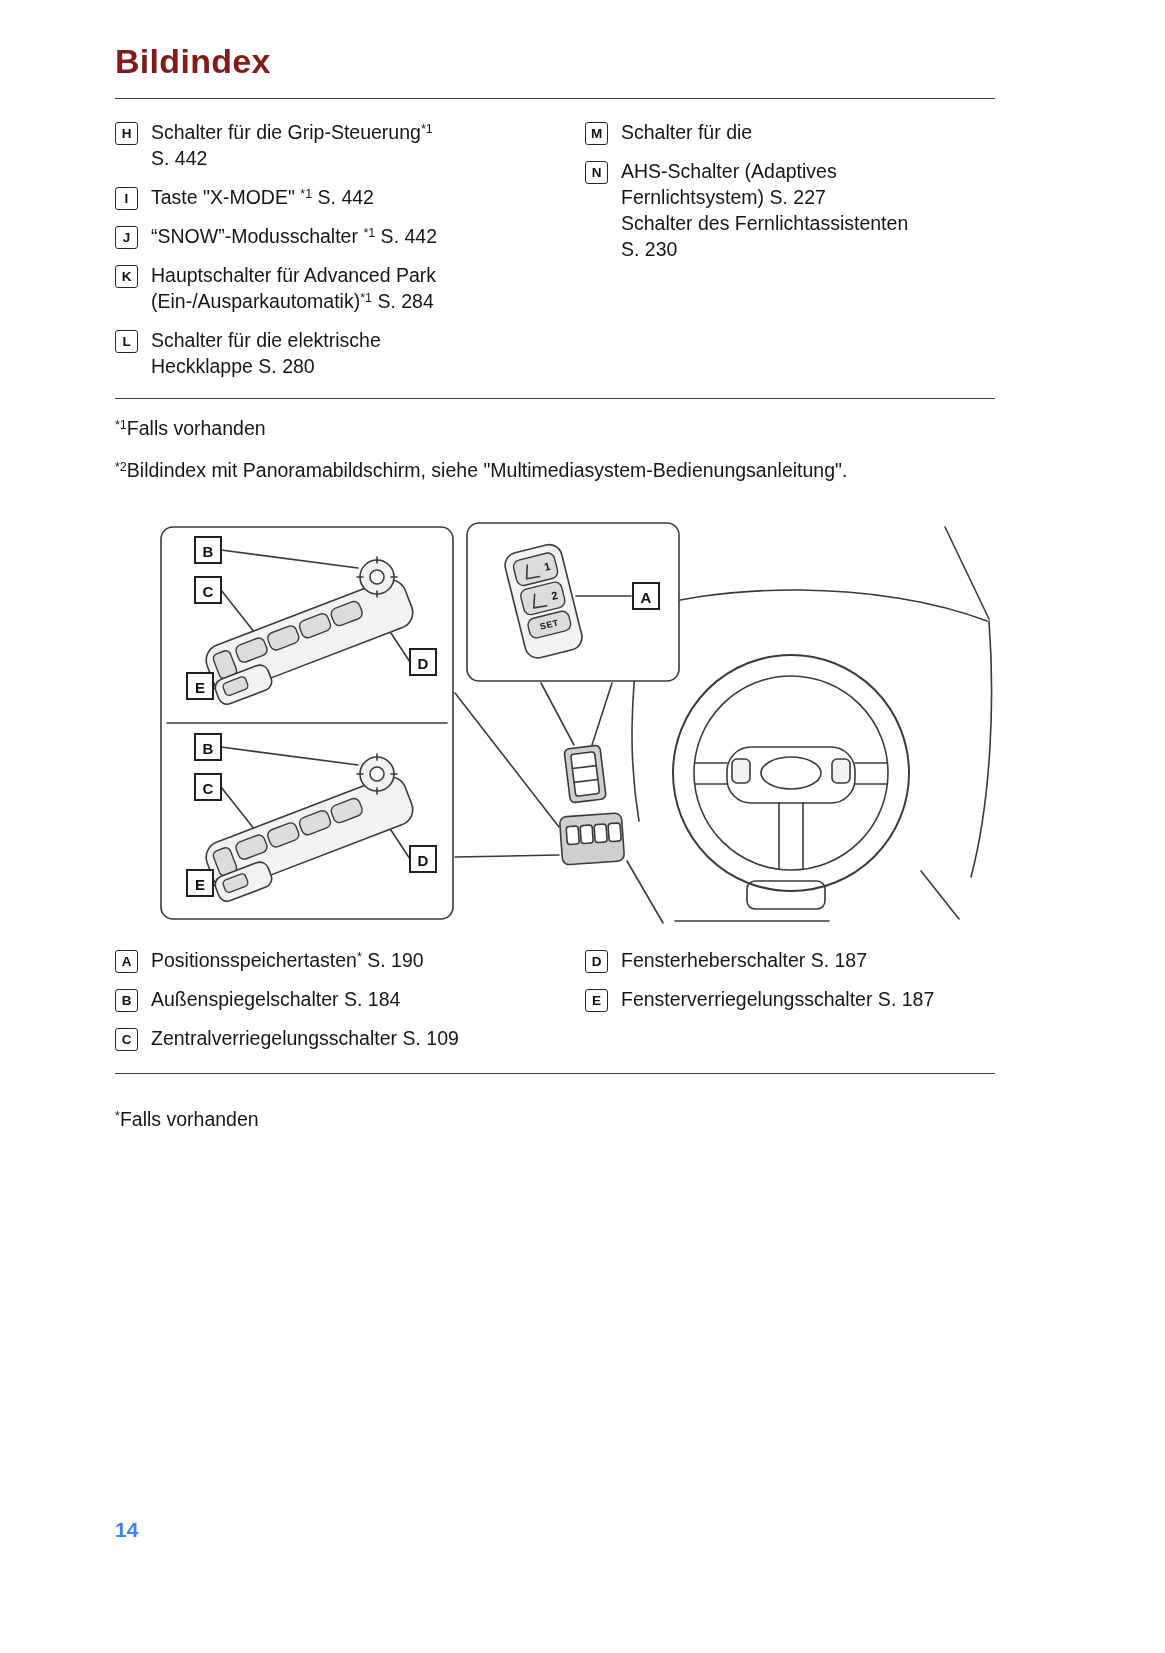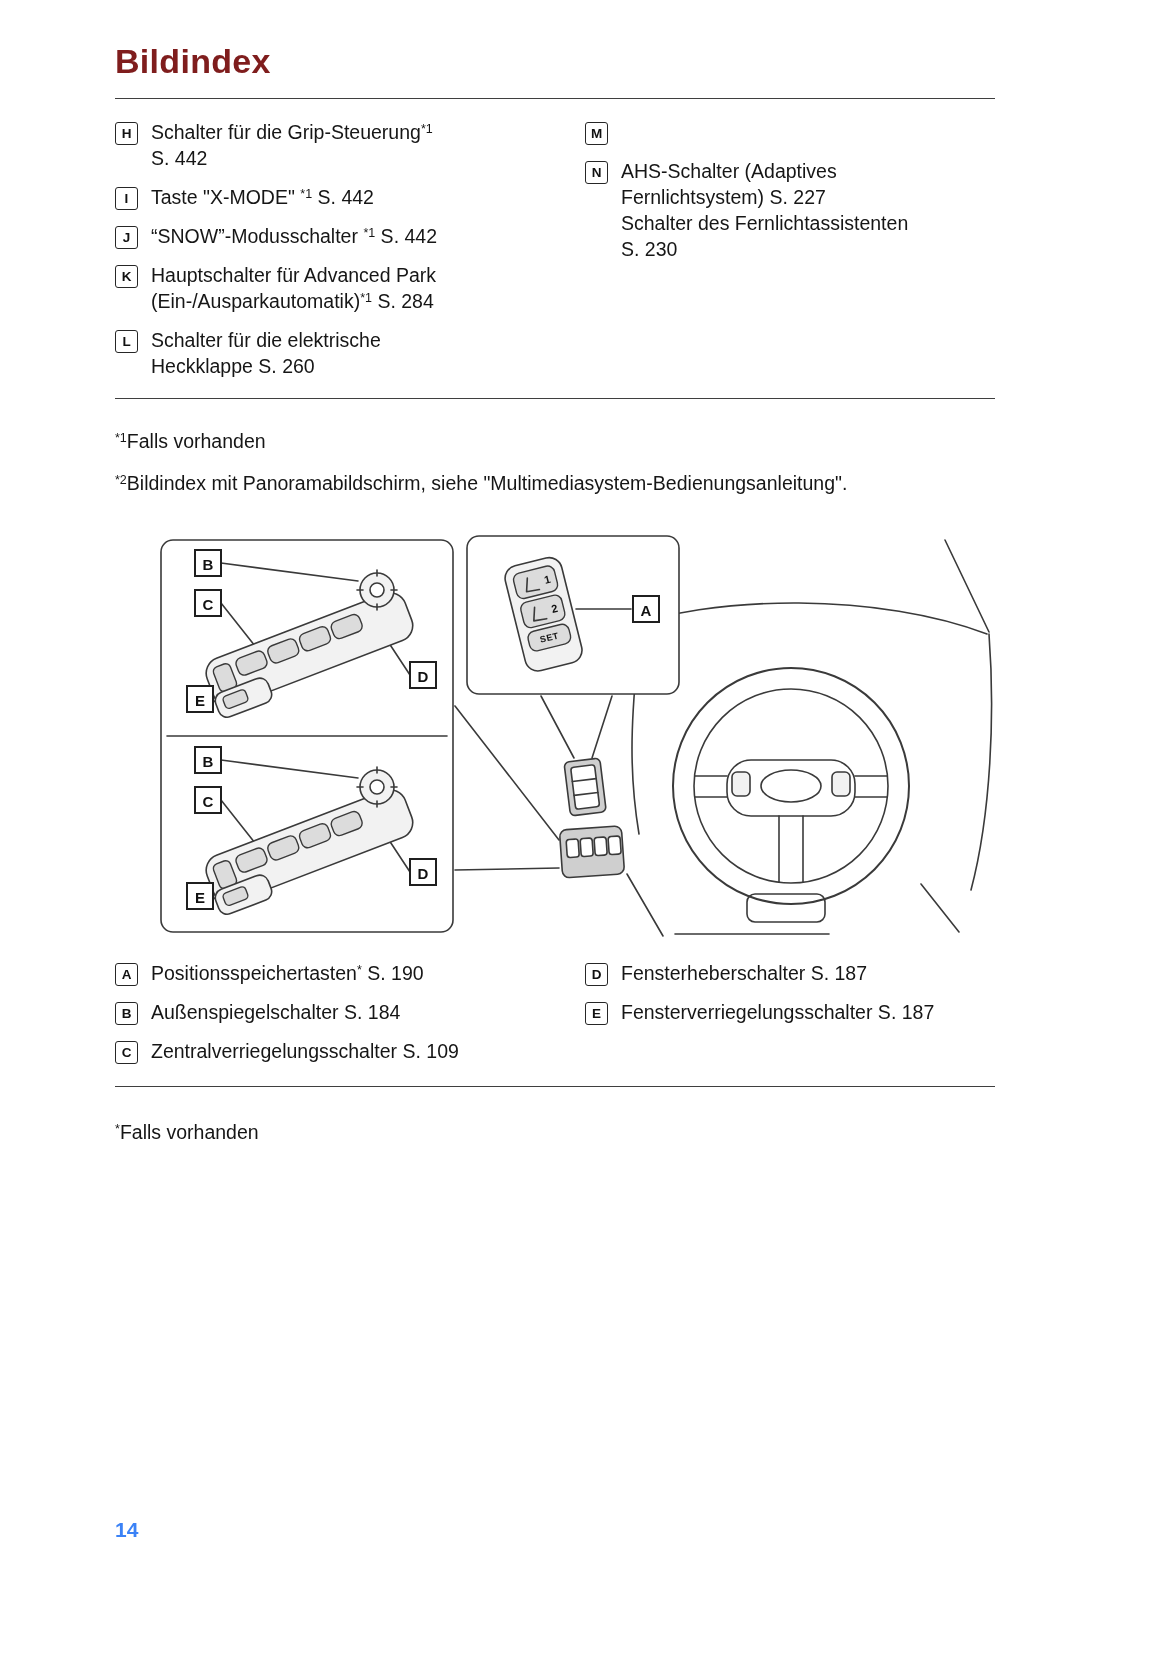--- a/index.html
+++ b/index.html
@@ -21,21 +21,21 @@
 
   .entry { display:flex; gap:13px; margin-bottom:13px; font-size:19.5px; line-height:26px; }
   .key {
     display:inline-flex; width:21px; height:21px; border:1.8px solid #262626; border-radius:3px;
     align-items:center; justify-content:center; font-size:13.5px; font-weight:700; flex:none; margin-top:3px;
     color:#111;
   }
   .etext { min-width:0; }
   .sup { font-size:12.5px; position:relative; top:-6px; line-height:0; }
 
-  .footnotes { margin-top:29px; }
+  .footnotes { margin-top:16px; }
   .footnote { font-size:19.5px; line-height:26px; margin-bottom:16px; }
 
   .figure { margin:38px 0 0 0; }
   .figure svg { display:block; }
 
   .page-number { position:absolute; left:115px; top:1518px; font-size:21px; font-weight:700; color:#3b82f6; }
 
   
   svg .ln  { stroke:#3a3a3a; stroke-width:1.6; fill:none; stroke-linecap:round; stroke-linejoin:round; }
   svg .ln2 { stroke:#3a3a3a; stroke-width:2;   fill:none; stroke-linecap:round; stroke-linejoin:round; }
@@ -87,30 +87,31 @@
           <div class="etext">
             <div><span>Hauptschalter für Advanced Park</span></div>
             <div><span>(Ein-/Ausparkautomatik)</span><span class="sup">*1</span><span> S. 284</span></div>
           </div>
         </div>
 
         <div class="entry">
           <span class="key">L</span>
           <div class="etext">
             <div><span>Schalter für die elektrische</span></div>
-            <div><span>Heckklappe S. 260</span></div>
+            <div><span>Heckklappe S. 280</span></div>
           </div>
         </div>
 
       </div>
       <div class="col-right">
 
         <div class="entry">
           <span class="key">M</span>
           <div class="etext">
+            <div><span>Schalter für die</span></div>
           </div>
         </div>
 
         <div class="entry">
           <span class="key">N</span>
           <div class="etext">
             <div><span>AHS-Schalter (Adaptives</span></div>
             <div><span>Fernlichtsystem) S. 227</span></div>
             <div><span>Schalter des Fernlichtassistenten</span></div>
             <div><span>S. 230</span></div>

